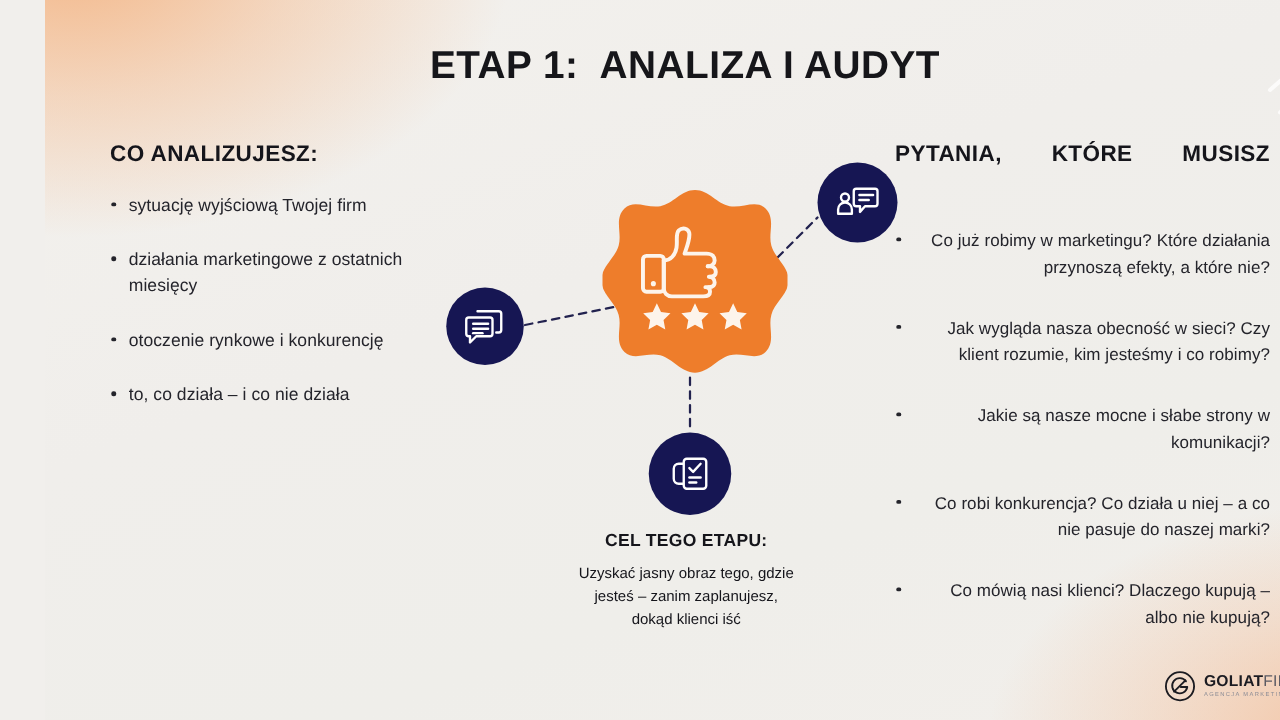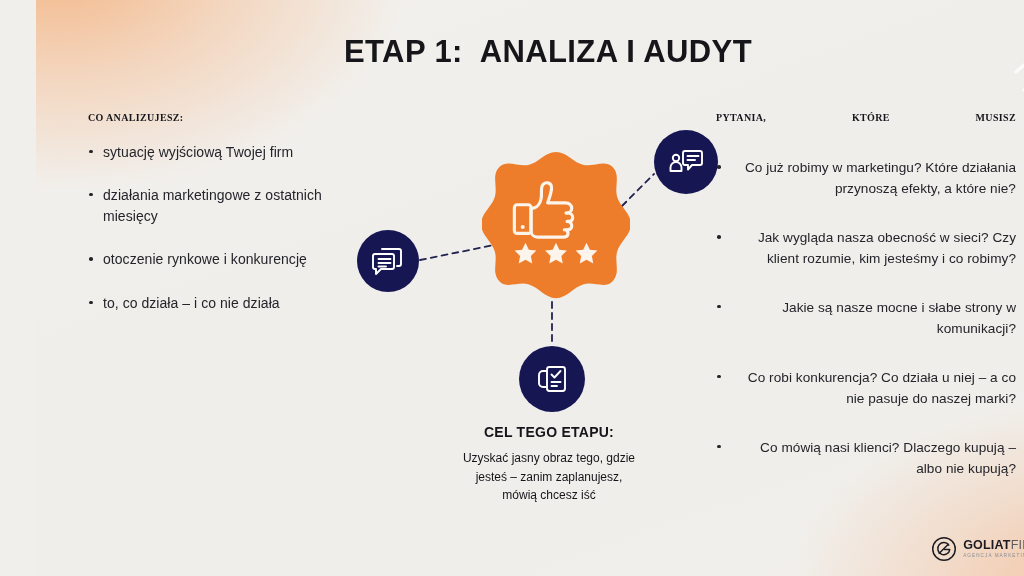--- a/index.html
+++ b/index.html
@@ -73,27 +73,26 @@
     width: 268px;
   }
   .col-right {
     position: absolute;
     left: 680px;
     top: 110px;
     width: 300px;
   }
 
   .col-head {
-    font-size: 10px;
+    font-size: 18px;
     font-weight: 700;
     letter-spacing: 0.35px;
     color: #15151B;
     line-height: 1.55;
     margin-bottom: 16px;
-    font-family: Liberation Serif, serif;
   }
   .col-head.justified {
     text-align: justify;
   }
   .col-head.justified > span.jline {
     display: block;
     text-align: justify;
   }
   .col-head.justified > span.jline::after {
     content: "";
@@ -376,21 +375,21 @@
         </g>
       </svg>
     </div>
   </div>
 
   <div class="goal">
     <div class="goal-title">CEL TEGO ETAPU:</div>
     <div class="goal-body">
       <span>Uzyskać jasny obraz tego, gdzie</span>
       <span>jesteś – zanim zaplanujesz,</span>
-      <span>mówią chcesz iść</span>
+      <span>dokąd klienci iść</span>
     </div>
   </div>
 
   <div class="logo">
     <svg class="logo-mark" viewBox="0 0 30 30">
       <circle cx="15" cy="15" r="13" fill="none" stroke="#1B1B21" stroke-width="1.7"></circle>
       <path d="M20.5 10.5 a7 7 0 1 0 1.2 5.2 h-6" fill="none" stroke="#1B1B21" stroke-width="1.7" stroke-linecap="round" stroke-linejoin="round"></path>
       <line x1="9.5" y1="20" x2="20" y2="9.5" stroke="#1B1B21" stroke-width="1.7" stroke-linecap="round"></line>
     </svg>
     <div class="logo-text">

